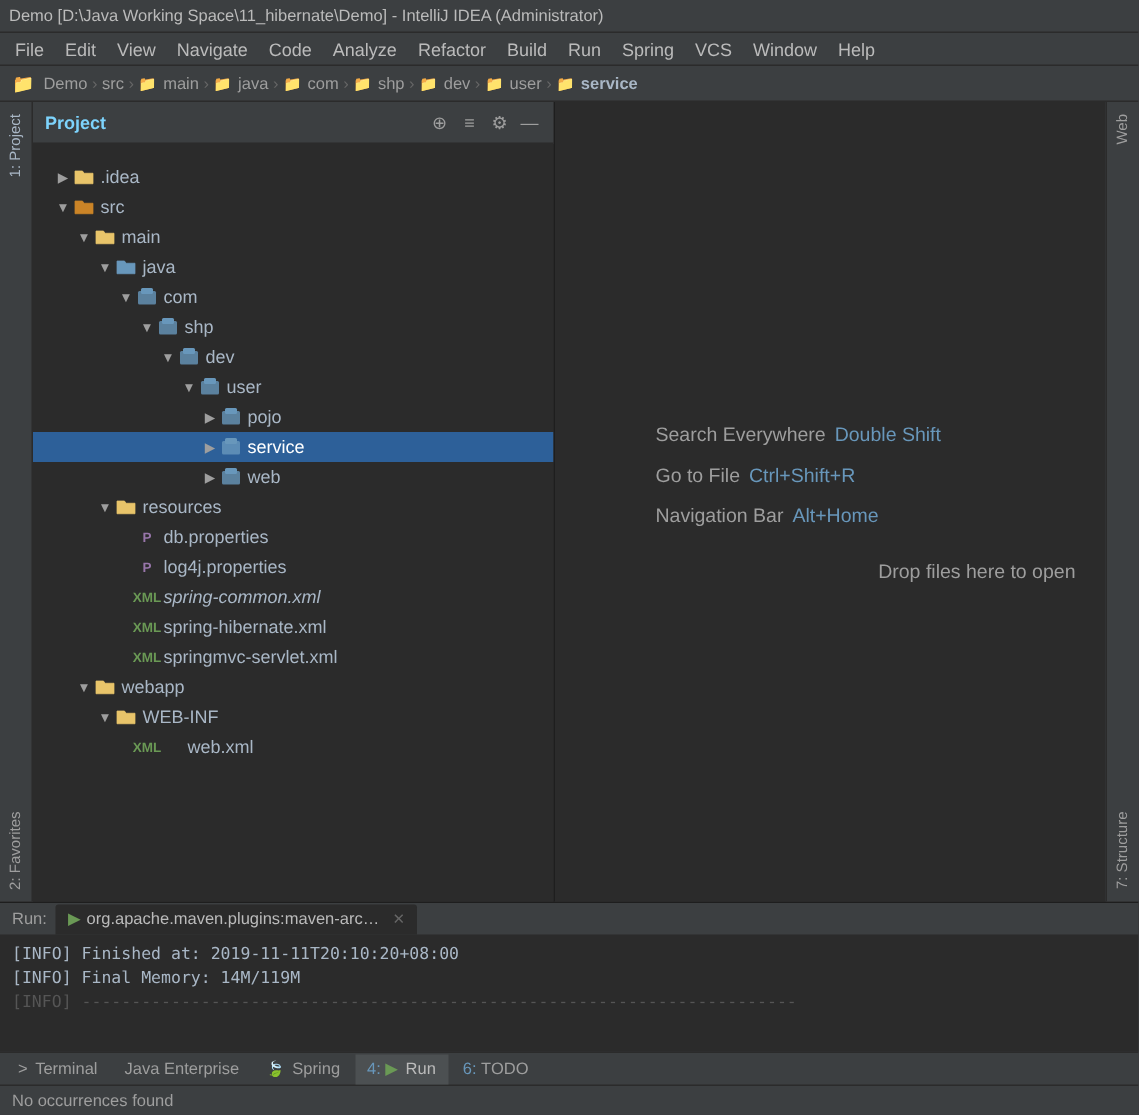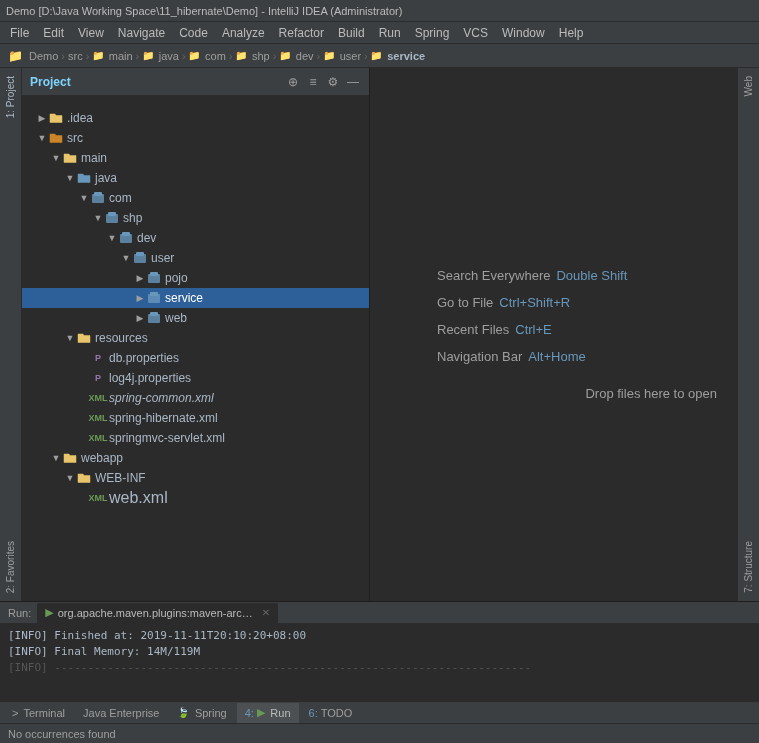--- a/index.html
+++ b/index.html
@@ -526,40 +526,36 @@
           <span class="tree-icon" style="color: rgb(232, 196, 106); font-size: 12px;">
             <svg width="14" height="14" viewBox="0 0 14 14" fill="none">
       <path d="M1 3h5l1 1.5H13v7H1z" fill="#e8c46a" stroke="#e8c46a" stroke-width="0.5"></path>
     </svg>
           </span>
           <span style="font-size: 12px;">WEB-INF</span>
         </div>
         <div class="tree-item" style="padding-left: 56px;">
           <span class="tree-arrow leaf"></span>
           <span class="tree-icon" style="color: rgb(106, 153, 85); font-size: 9px; font-weight: bold;">XML</span>
-          <span style="font-size: 16px;">web.xml</span>
+          <span style="font-size: 12px; margin-left: 16px;">web.xml</span>
         </div>
       </div>
   </div>
 
   <div id="right-panel">
 
   <div class="hint-line">
         <span class="hint-label">Search Everywhere</span>
         <span class="hint-shortcut">Double Shift</span>
       </div>
       <div class="hint-line">
         <span class="hint-label">Go to File</span>
         <span class="hint-shortcut">Ctrl+Shift+R</span>
       </div>
       <div class="hint-line">
-        <span class="hint-label">Recent Files</span>
-        <span class="hint-shortcut">Ctrl+E</span>
-      </div>
-      <div class="hint-line">
         <span class="hint-label">Navigation Bar</span>
         <span class="hint-shortcut">Alt+Home</span>
       </div>
       <div class="drop-hint">Drop files here to open</div>
     </div>
 
   <div id="right-strip">
     <div class="strip-tab" style="font-size:10px; writing-mode:vertical-rl; transform:rotate(180deg); padding:8px 3px;">Web</div>
     <div style="flex:1;"></div>
     <div class="strip-tab" style="font-size:10px; writing-mode:vertical-rl; transform:rotate(180deg); padding:8px 3px;">7: Structure</div>

